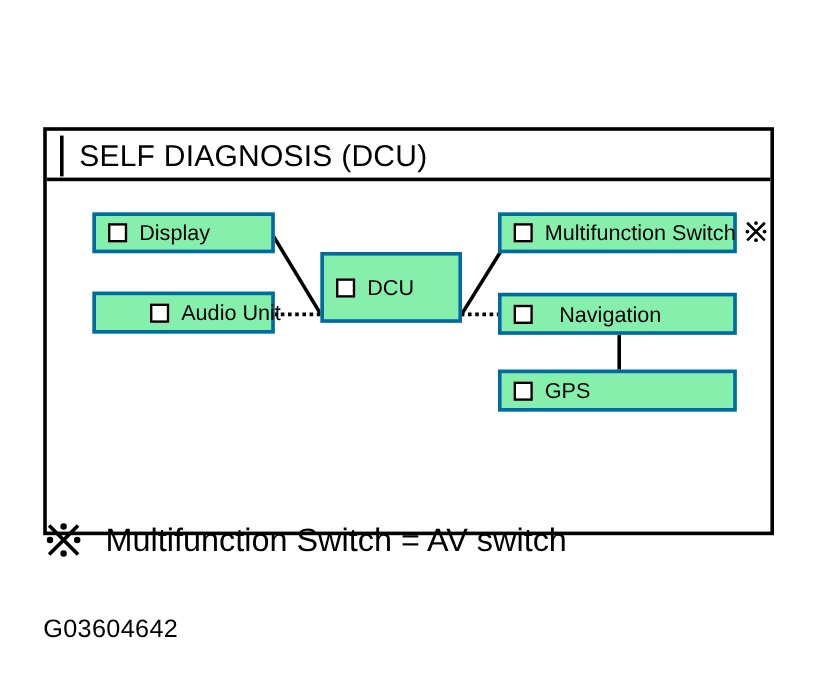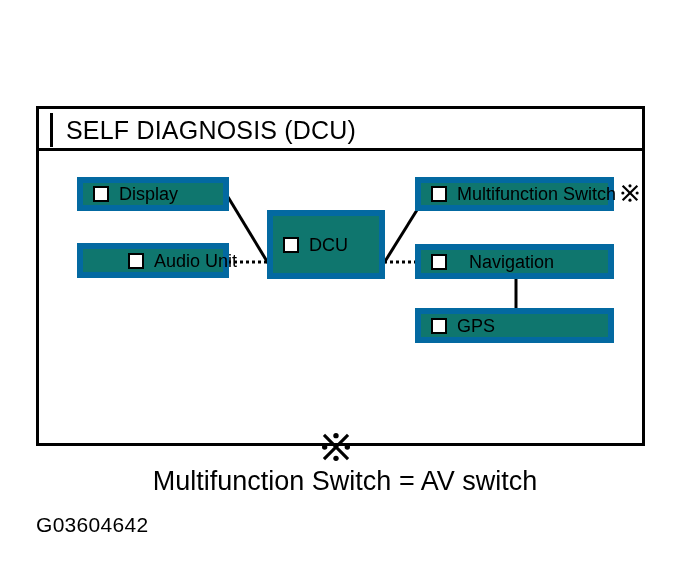--- a/index.html
+++ b/index.html
@@ -54,22 +54,22 @@
     font-size: 25px;
     line-height: 32px;
     letter-spacing: 0.2px;
     white-space: nowrap;
   }
 
   
   .node {
     position: absolute;
     box-sizing: border-box;
-    border: 6px solid #0369a1;
-    background: #0f766e;
+    border: 3px solid #0369a1;
+    background: #86efac;
     display: flex;
     align-items: center;
     z-index: 3;
   }
   .node .chk {
     width: 16px;
     height: 16px;
     box-sizing: border-box;
     border: 2px solid #000;
     background: #fff;
@@ -79,21 +79,21 @@
   .node .node-label {
     margin-left: 10px;
     font-size: 18px;
     line-height: 20px;
     white-space: nowrap;
   }
 
   
   #node-display       { left: 38px;  top: 68px;  width: 152px; height: 34px; }
   #node-audio-unit    { left: 38px;  top: 134px; width: 152px; height: 35px; padding-left: 35px; }
-  #node-dcu           { left: 228px; top: 101px; width: 118px; height: 69px; }
+  #node-dcu           { left: 228px; top: 101px; width: 118px; height: 59px; }
   #node-multifunction { left: 376px; top: 68px;  width: 199px; height: 34px; }
   #node-navigation    { left: 376px; top: 135px; width: 199px; height: 35px; gap: 12px; }
   #node-gps           { left: 376px; top: 199px; width: 199px; height: 35px; }
 
   
   #connectors {
     position: absolute;
     left: 0;
     top: 0;
     width: 100%;
@@ -114,21 +114,20 @@
 
   
   #footer-note {
     position: absolute;
     left: 36px;
     top: 430px;
     width: 600px;
     height: 40px;
     display: flex;
     align-items: center;
-    flex-direction: column;
   }
   #footer-mark {
     width: 34px;
     height: 34px;
     flex: 0 0 auto;
   }
   #footer-note-text {
     margin-left: 18px;
     font-size: 27px;
     line-height: 34px;

